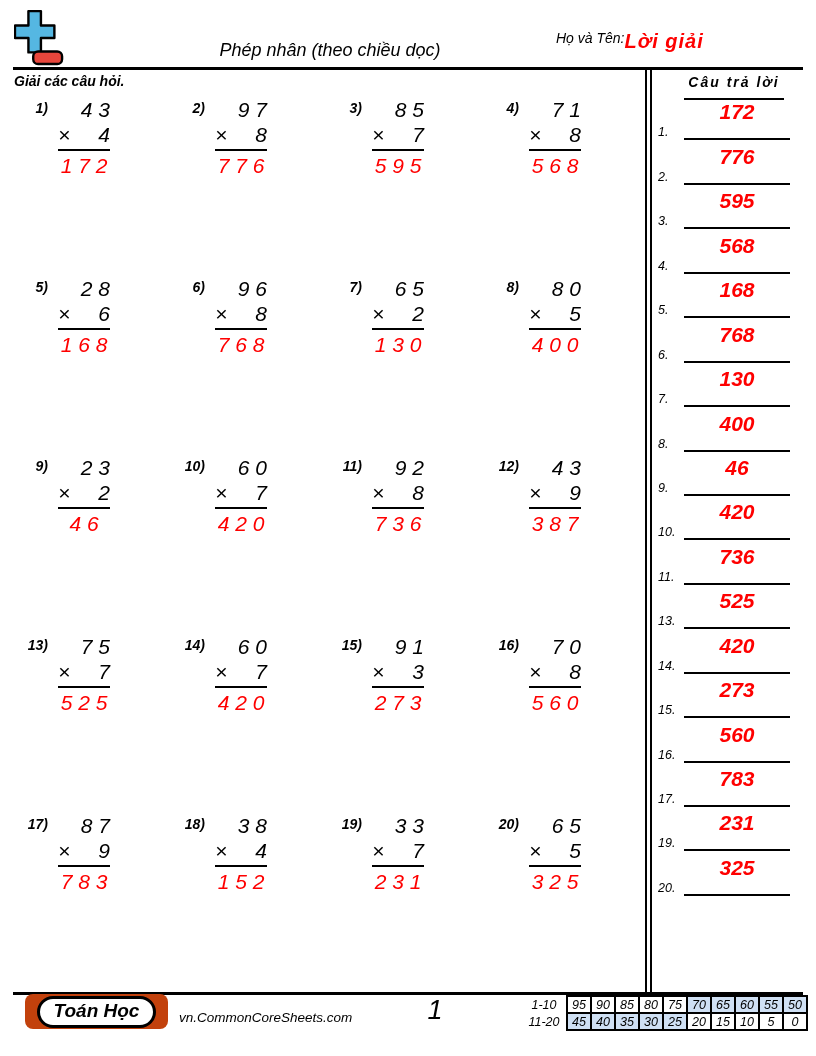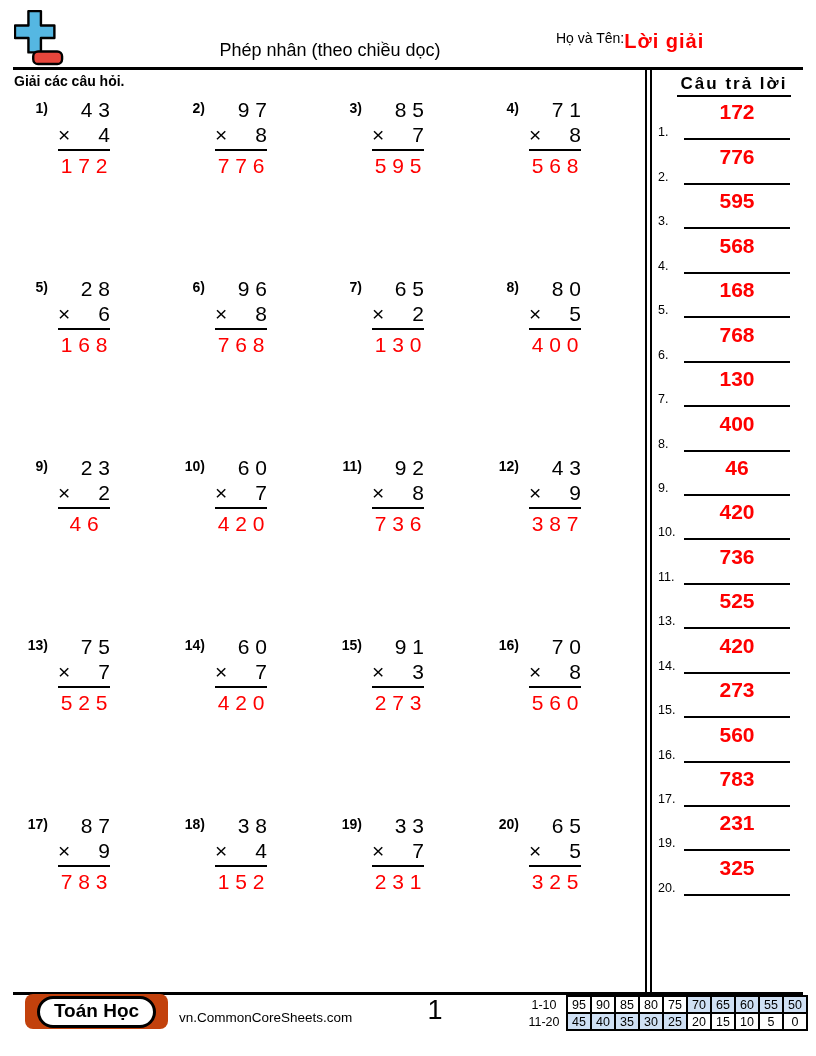--- a/index.html
+++ b/index.html
@@ -1,19 +1,20 @@
 <!DOCTYPE html>
 <html style="--answer-red: #fe0000; --logo-blue: #55b7e2; --logo-red: #e8463c; --score-highlight: #cfe0f4; --ink: #000000; --paper: #ffffff;"><head>
 <meta charset="utf-8">
 <style>
   html,body { margin:0; padding:0; background:#fff; }
   .page {
     position:relative; width:816px; height:1056px; overflow:hidden;
     background:var(--paper,#fff); color:var(--ink,#000);
     font-family:"Liberation Sans", sans-serif;
+    font-style:italic;
   }
 
   
   .logo { position:absolute; left:14px; top:8px; width:50px; height:60px; }
   .logo-plus { fill:var(--logo-blue,#55b7e2); stroke:#000; stroke-width:2.5; stroke-linejoin:round; }
   .logo-minus { fill:var(--logo-red,#e8463c); stroke:#000; stroke-width:2.5; }
   .title { position:absolute; left:130px; top:40px; width:400px; text-align:center; font-size:18px; }
   .name-row { position:absolute; left:556px; top:30px; display:flex; align-items:flex-start; white-space:nowrap; }
   .name-label { font-size:14px; }
   .name-value { font-size:20px; font-weight:bold; letter-spacing:1px; color:var(--answer-red,#fe0000); }
@@ -26,22 +27,22 @@
   .problem { display:flex; align-items:flex-start; }
   .plabel { flex:none; width:34px; text-align:right; font-weight:bold; font-size:14px; padding-top:3px; }
   .pcol { margin-left:10px; width:52px; font-size:21px; line-height:1.2; }
   .ptop { text-align:right; white-space:pre; }
   .pmul { display:flex; justify-content:space-between; border-bottom:2px solid #000; padding-bottom:2px; }
   .pans { text-align:center; margin-top:2px; white-space:pre; color:var(--answer-red,#fe0000); }
 
   
   .answer-col { position:absolute; left:645px; top:70px; width:171px; height:923px;
     border-left:7px double #000; box-sizing:border-box; }
-  .answer-title { margin:4px auto 16px; width:fit-content; font-size:17px; font-weight:bold;
-    letter-spacing:2px; border-bottom:2.5px solid #000; padding:0 4px 1px; }
+  .answer-title { margin:4px auto 16px; width:fit-content; font-size:14px; font-weight:bold;
+    letter-spacing:2px; border-bottom:2.5px solid #000; padding:0 4px 8px; }
   .answers-list { position:absolute; top:26px; left:0; right:0; }
   .ans-item { display:flex; align-items:flex-end; height:44.45px; box-sizing:border-box; padding:0 26px 0 6px; }
   .ans-num { flex:none; width:26px; font-size:12.5px; padding-bottom:1px; }
   .ans-line { flex:1; border-bottom:2px solid #000; text-align:center; }
   .ans-val { display:inline-block; color:var(--answer-red,#fe0000); font-weight:bold;
     font-size:21px; line-height:1; padding-bottom:16px; }
 
   
   .footer-line { position:absolute; left:13px; right:13px; top:992px; height:3px; background:#000; }
   .badge { position:absolute; left:25px; top:994px; width:143px; height:35px; background:#c2410c;

